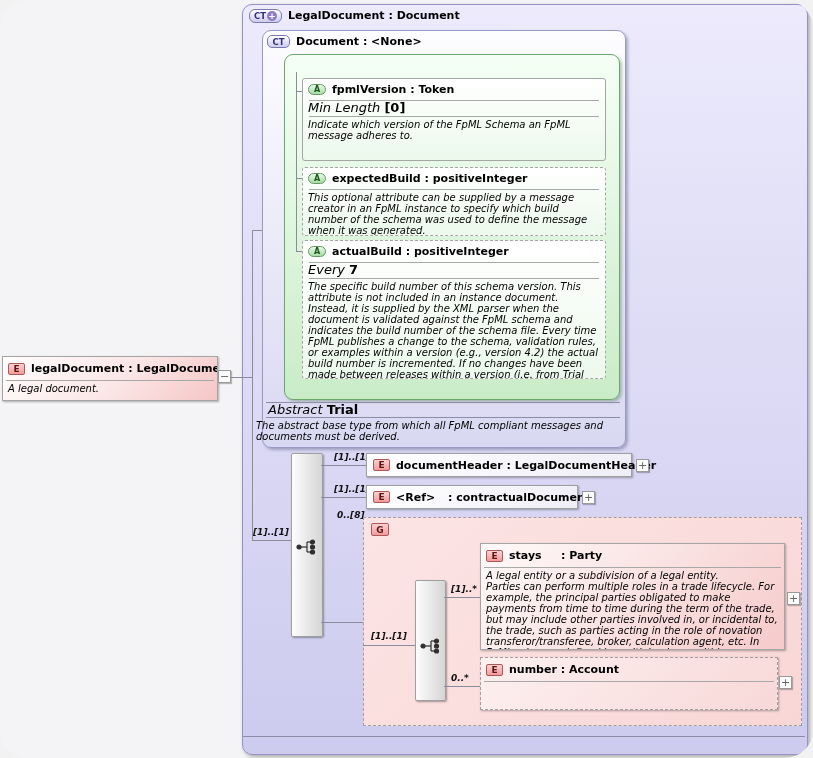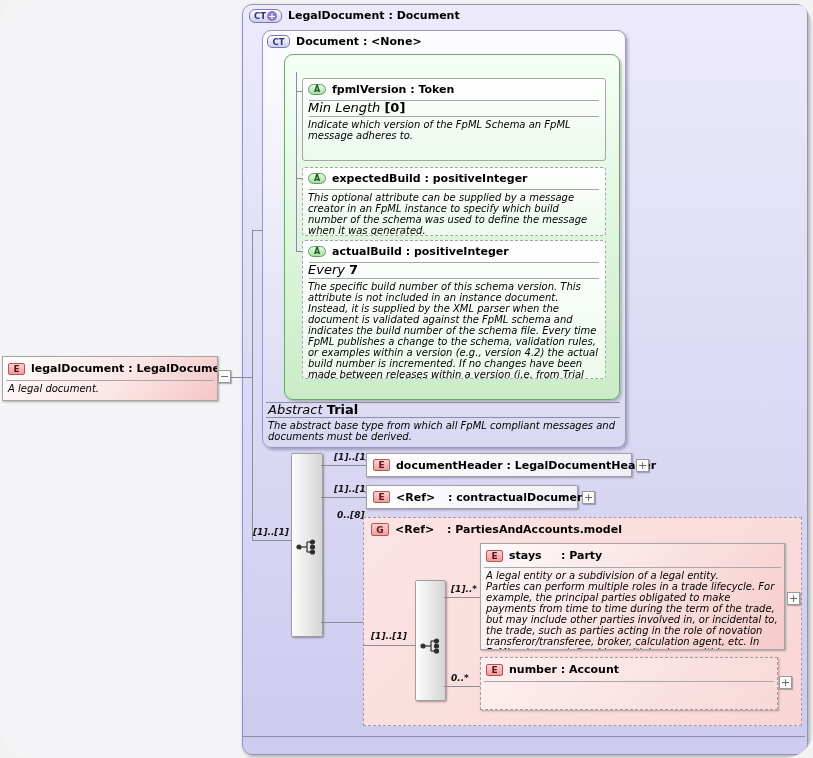--- a/index.html
+++ b/index.html
@@ -115,21 +115,21 @@
     <div class="hr"></div>
     <div class="desc">The specific build number of this schema version. This attribute is not included in an instance document. Instead, it is supplied by the XML parser when the document is validated against the FpML schema and indicates the build number of the schema file. Every time FpML publishes a change to the schema, validation rules, or examples within a version (e.g., version 4.2) the actual build number is incremented. If no changes have been made between releases within a version (i.e. from Trial Recommendation to Recommendation) the actual build number stays the same.</div>
   </div>
 
   <div class="abs ln" style="left:266px;top:402px;width:354px;height:1px;background:#8d8daa;"></div>
   <div class="abs facet" style="left:268px;top:405px;">
     <span class="fl" style="min-width:40px;">Abstract</span>
     <span class="fv">Trial</span>
   </div>
   <div class="abs ln" style="left:266px;top:417px;width:354px;height:1px;background:#8d8daa;"></div>
-  <div class="abs desc" style="left:268px;top:420px;width:350px;">The abstract base type from which all FpML compliant messages and documents must be derived.</div>
+  <div class="abs desc" style="left:256px;top:420px;width:350px;">The abstract base type from which all FpML compliant messages and documents must be derived.</div>
 
   <div class="abs pinkbox" style="left:2px;top:356px;width:216px;height:45px;">
     <div class="hdr" style="padding:3px 5px 0 5px;">
       <span class="bdg bdg-e">E</span>
       <span class="t">legalDocument : LegalDocument</span>
     </div>
     <div class="hr" style="margin:3px 3px 2px 3px;"></div>
     <div class="desc" style="padding:0 5px;">A legal document.</div>
   </div>
   <div class="abs xbox" style="left:218px;top:370px;">−</div>
@@ -170,21 +170,20 @@
 
   <div class="abs ebox" style="left:366px;top:485px;width:212px;height:24px;">
     <span class="bdg bdg-e">E</span>
     <span class="t"><span class="nm-w">&lt;Ref&gt;</span><span>: contractualDocument</span></span>
   </div>
   <div class="abs xbox" style="left:582px;top:491px;">+</div>
 
   <div class="abs gbox" style="left:363px;top:517px;width:437px;height:207px;"></div>
   <div class="abs hdr" style="left:371px;top:521px;">
     <span class="bdg bdg-g">G</span>
-    <span class="t"><span class="nm-w">&lt;Ref&gt;</span><span>: PartiesAndAccounts.model</span></span>
   </div>
 
   <div class="abs ln" style="left:363px;top:645px;width:52px;height:1px;"></div>
   <div class="abs card" style="left:371px;top:631px;">[1]..[1]</div>
   <div class="abs seqbar" style="left:415px;top:580px;width:29px;height:119px;">
     <svg class="seq abs" style="left:4px;top:57px;" width="22" height="16" viewBox="0 0 22 16">
       <g stroke="#2e2e2e" stroke-width="1.2" fill="#2e2e2e">
         <circle cx="3" cy="8" r="2"></circle>
         <line x1="5" y1="8" x2="11" y2="8"></line>
         <line x1="11" y1="3" x2="11" y2="13"></line>

